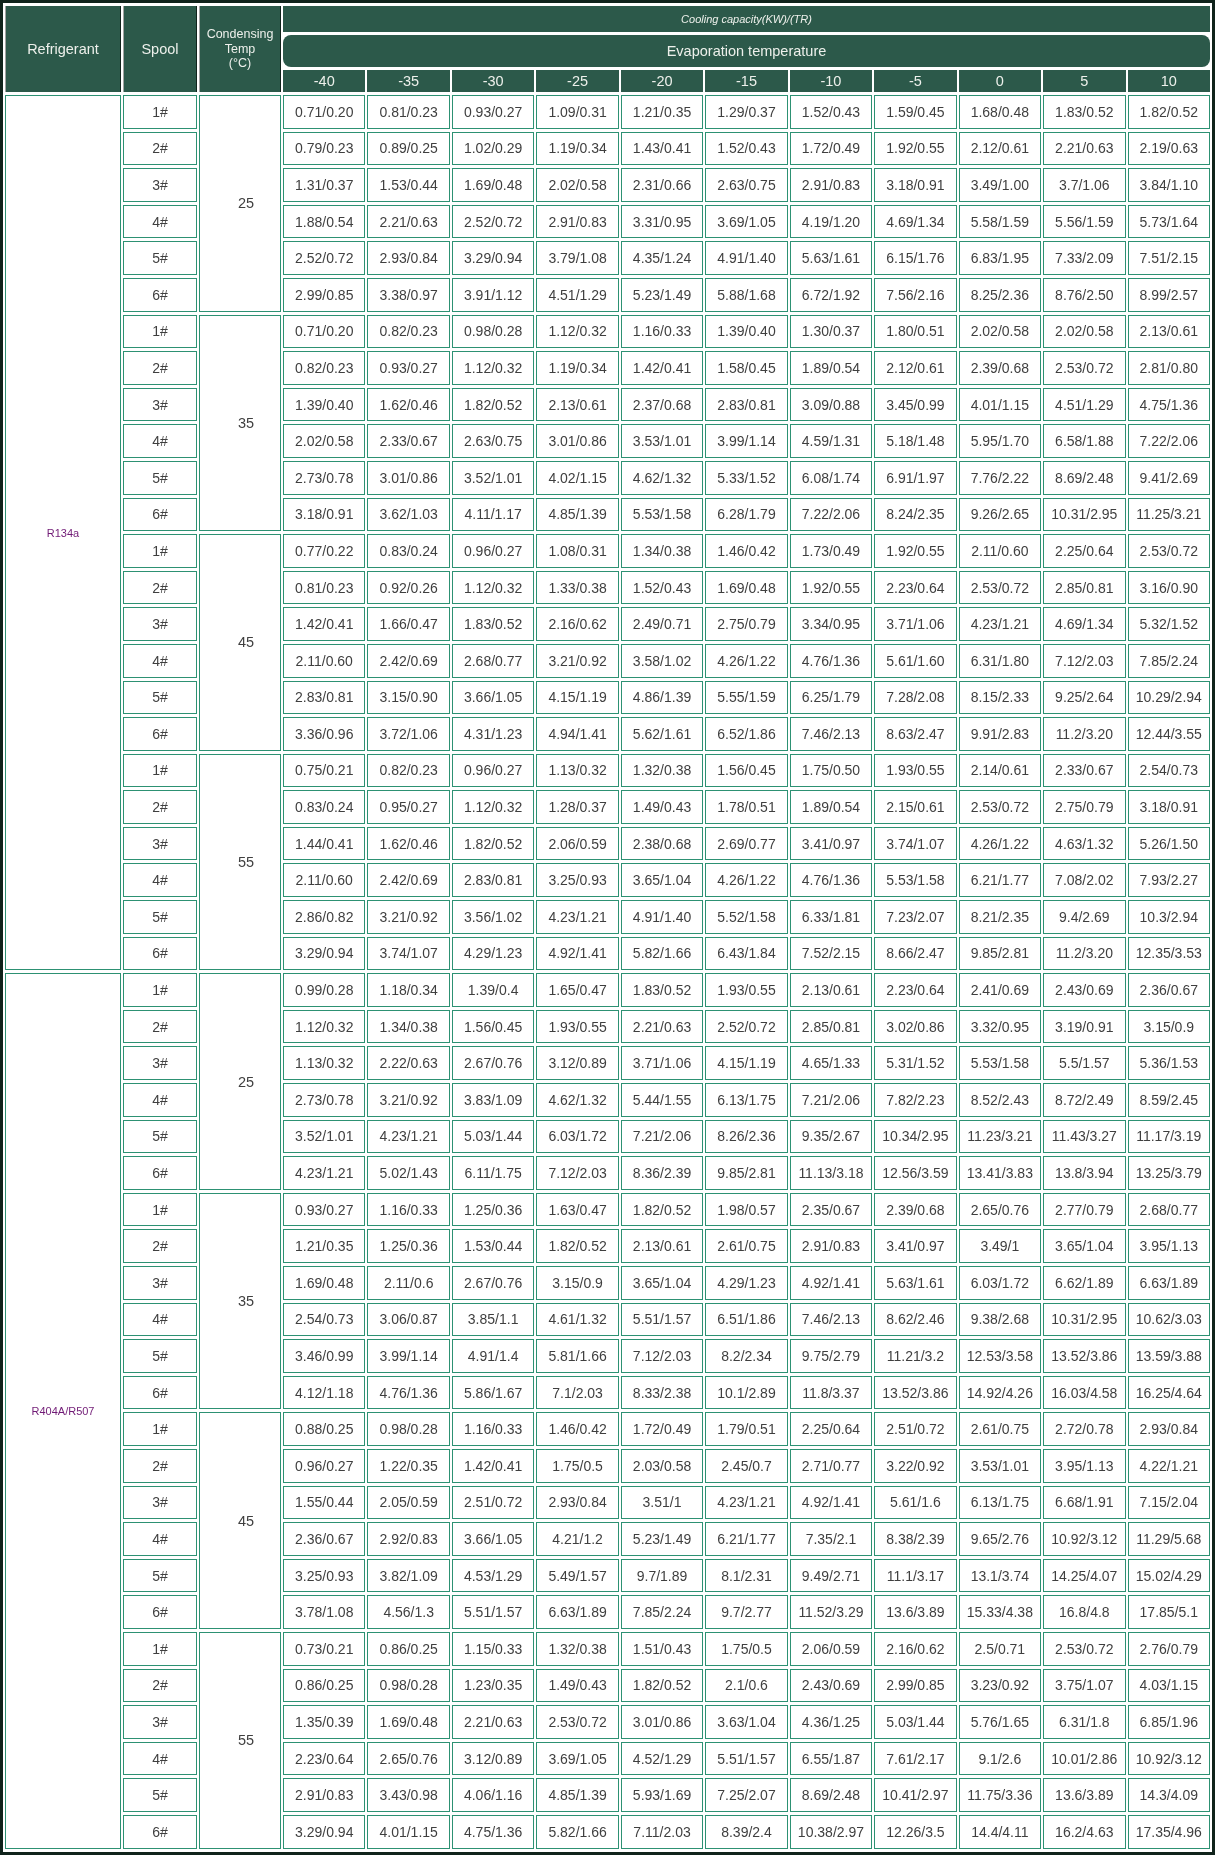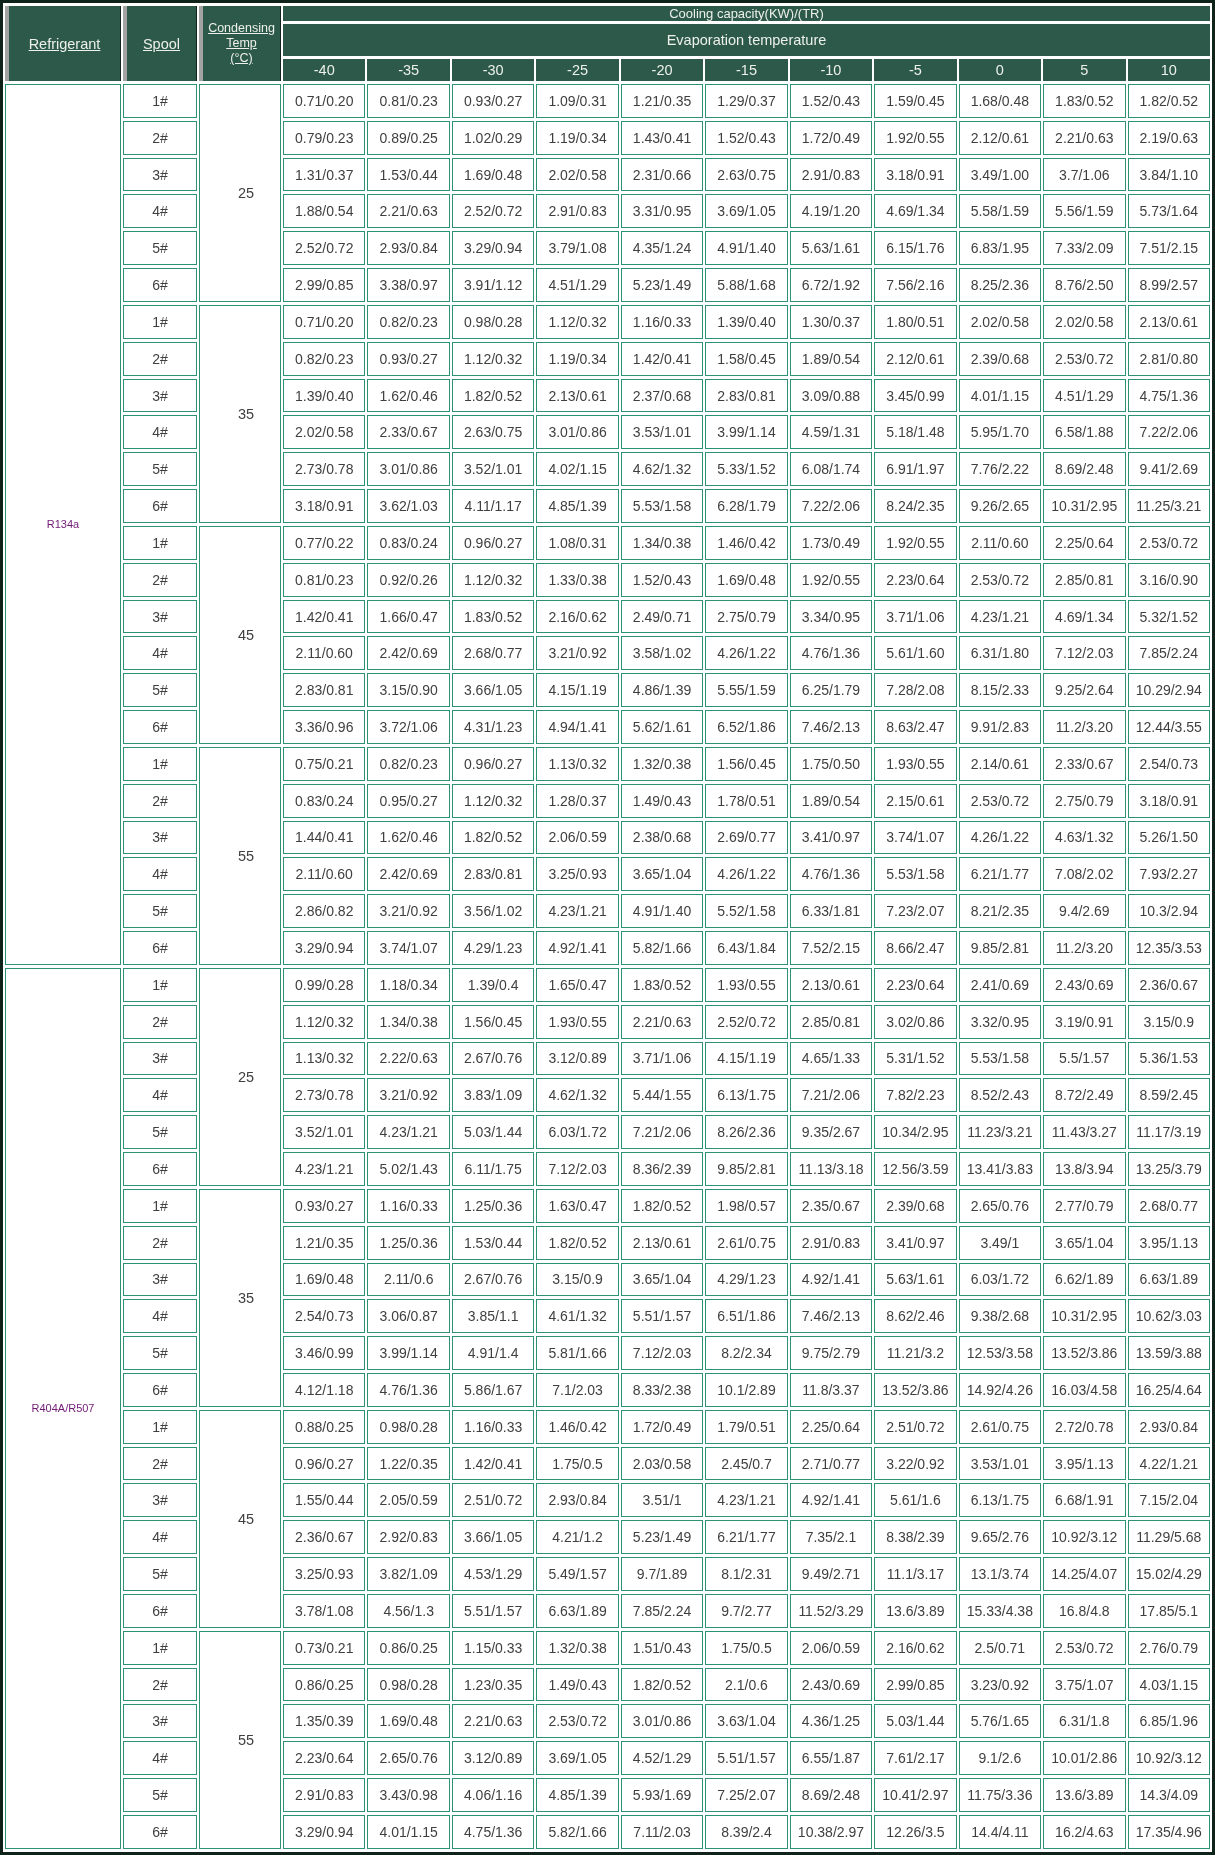--- a/index.html
+++ b/index.html
@@ -20,31 +20,30 @@
   thead th {
     background:#2c594a;
     color:#edf0eb;
     font-weight:400;
     padding:0;
     text-align:center;
     vertical-align:middle;
   }
   th.corner-th {
     font-size:14.5px;
-    border-left:4px solid #a3a3a3;
+    border-left:1px solid #a3a3a3;
     border-right:1px solid #10231b;
-    text-decoration:underline;
   }
   th.condensing-h {
     font-size:12.5px;
     line-height:1.18;
     white-space:pre-line;
   }
-  th.cap-h   { height:14px; font-size:13px; }
-  th.evap-h  { height:32px; font-size:14.5px; }
+  th.cap-h   { height:26px; font-size:11px;font-style:italic; }
+  th.evap-h  { height:32px; font-size:14.5px;border-radius:8px; }
   th.temp-h  { height:22px; font-size:14.5px;margin-left:16px; }
   tbody td {
     background:#ffffff;
     border:1px solid #2d9173;
     height:31.5px;
     padding:0;
     text-align:center;
     vertical-align:middle;
     font-size:14px;
     color:#3f3f3f;

